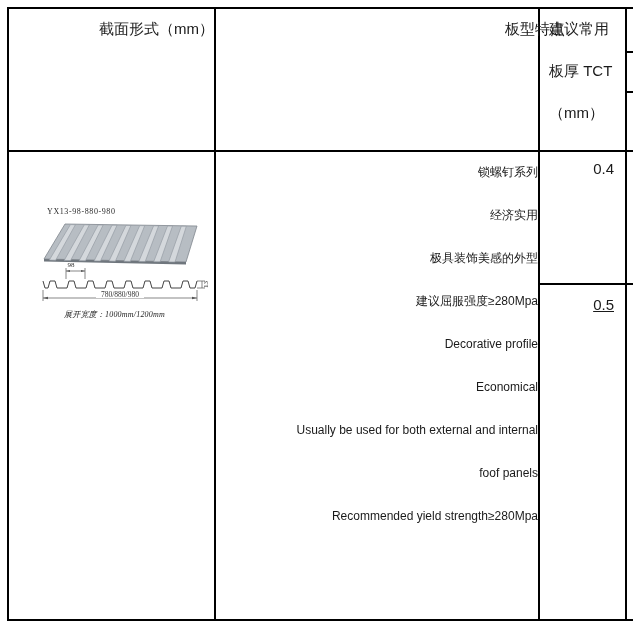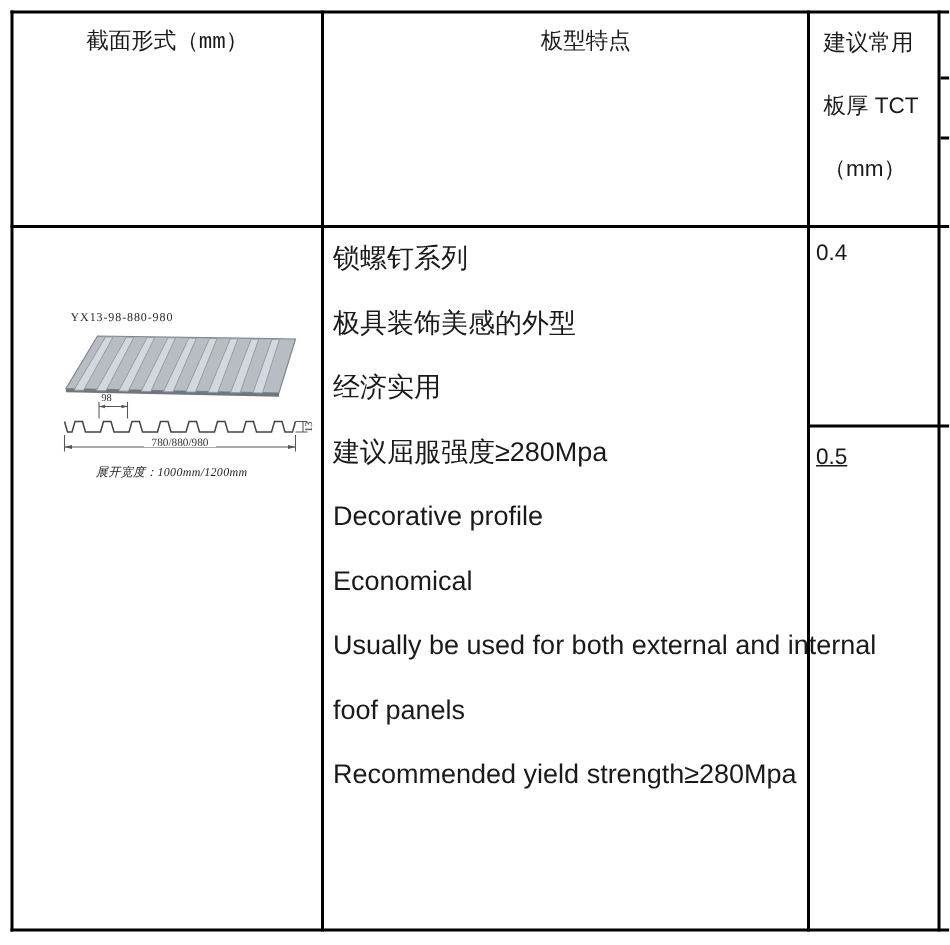--- a/index.html
+++ b/index.html
@@ -3,25 +3,25 @@
 <meta charset="utf-8">
 <style>
   html,body{margin:0;padding:0;background:#fff;}
   .page{
     position:relative;width:633px;height:630px;background:#ffffff;
     font-family:"Liberation Sans","DejaVu Sans",sans-serif;color:#1a1a1a;
     overflow:hidden;
   }
   .ln{position:absolute;background:#000000;}
   .cell-label{position:absolute;font-size:15px;line-height:16px;}
-  .center{text-align:center;font-family:Liberation Mono, monospace;}
+  .center{text-align:right;}
   .hdr3-line{height:16px;margin-bottom:26px;white-space:nowrap;}
   .features{position:absolute;left:222px;top:151px;width:316px;}
-  .feature-line{height:43px;line-height:43px;font-size:18px;white-space:nowrap;overflow:visible;}
-  .thick{position:absolute;left:544px;width:70px;font-size:15px;line-height:16px;}
+  .feature-line{height:43px;line-height:43px;font-size:12px;white-space:nowrap;overflow:visible;text-align:right;}
+  .thick{position:absolute;left:544px;width:70px;font-size:15px;line-height:16px;text-align:right;}
   .model-label{
     position:absolute;left:47px;top:207px;
     font-family:"Liberation Serif","DejaVu Serif",serif;
     font-size:8px;letter-spacing:0.6px;color:#2a2a2a;white-space:nowrap;
   }
   .caption{
     position:absolute;left:64px;top:309px;
     font-family:"Liberation Serif","DejaVu Serif",serif;font-style:italic;
     font-size:8px;color:#222;white-space:nowrap;letter-spacing:0.2px;text-align:center;
   }
@@ -111,22 +111,22 @@
       <polygon points="161,42 156,40.7 156,43.3" fill="#555" stroke="none"></polygon>
     </g>
     <rect x="60" y="34" width="48" height="8" fill="#ffffff"></rect>
     <text x="84" y="41" font-size="7.5" text-anchor="middle">780/880/980</text>
   </svg>
 
   <div class="caption">展开宽度：1000mm/1200mm</div>
 
   <div class="features">
     <div class="feature-line">锁螺钉系列</div>
+    <div class="feature-line">经济实用</div>
     <div class="feature-line">极具装饰美感的外型</div>
-    <div class="feature-line">经济实用</div>
     <div class="feature-line">建议屈服强度≥280Mpa</div>
     <div class="feature-line">Decorative profile</div>
     <div class="feature-line">Economical</div>
     <div class="feature-line">Usually be used for both external and internal</div>
     <div class="feature-line">foof panels</div>
     <div class="feature-line">Recommended yield strength≥280Mpa</div>
   </div>
 
   <div class="thick" style="top:161px;">0.4</div>
   <div class="thick" style="top:297px;text-decoration:underline;">0.5</div>

